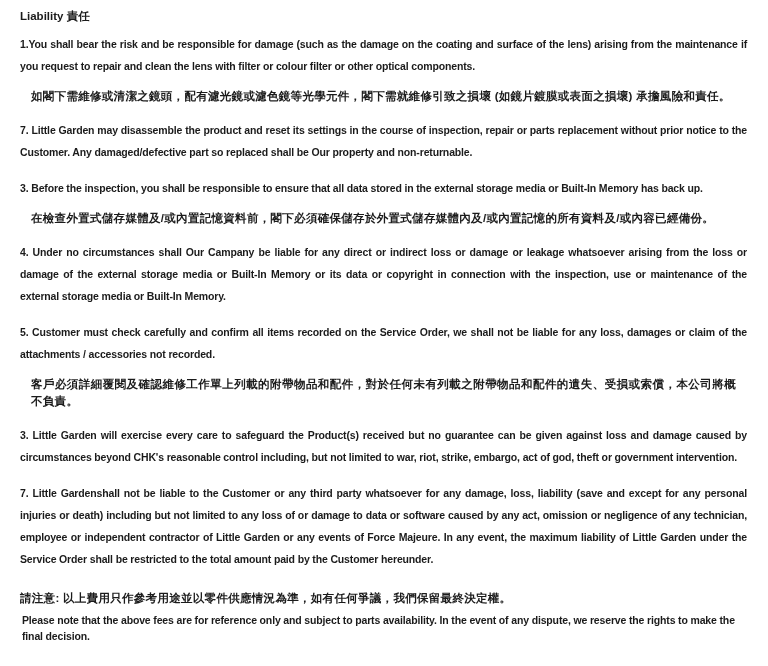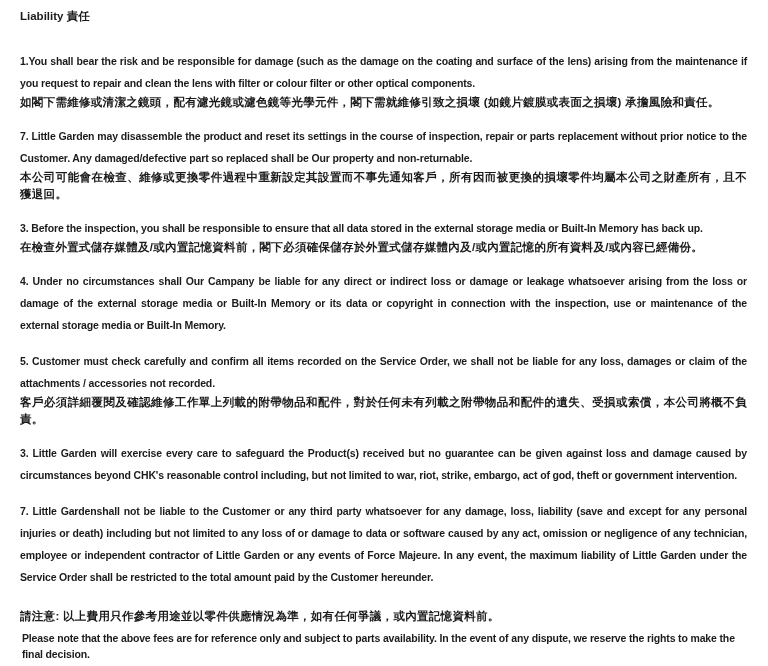--- a/index.html
+++ b/index.html
@@ -13,35 +13,35 @@
     color: #1b1b1b;
     font-family: "Liberation Sans", "DejaVu Sans", sans-serif;
     overflow: hidden;
   }
   .page {
     padding: 9px 21px 0 20px;
   }
   .doc-title {
     font-size: 11.5px;
     font-weight: 700;
-    margin: 0 0 26px 0;
+    margin: 0 0 9px 0;
   }
   .clause {
     margin: 0 0 14px 0;
   }
   .clause-en {
     margin: 0;
     font-size: 10.5px;
     font-weight: 700;
     line-height: 22px;
     text-align: justify;
     letter-spacing: -0.15px;
   }
   .clause-zh {
-    margin: 0;
+    margin: 11px;
     font-size: 11.5px;
     font-weight: 700;
     line-height: 17px;
     text-align: justify;
     letter-spacing: 0.3px;
   }
   .note-block {
     margin-top: 20px;
   }
   .note-zh {
@@ -67,21 +67,20 @@
 
   <h1 class="doc-title">Liability 責任</h1>
 
   <div class="clause">
     <p class="clause-en">1.You shall bear the risk and be responsible for damage (such as the damage on the coating and surface of the lens) arising from the maintenance if you request to repair and clean the lens with filter or colour filter or other optical components.</p>
     <p class="clause-zh">如閣下需維修或清潔之鏡頭，配有濾光鏡或濾色鏡等光學元件，閣下需就維修引致之損壞 (如鏡片鍍膜或表面之損壞) 承擔風險和責任。</p>
   </div>
 
   <div class="clause">
     <p class="clause-en">7. Little Garden may disassemble the product and reset its settings in the course of inspection, repair or parts replacement without prior notice to the Customer. Any damaged/defective part so replaced shall be Our property and non-returnable.</p>
-    <p class="clause-zh">本公司可能會在檢查、維修或更換零件過程中重新設定其設置而不事先通知客戶，所有因而被更換的損壞零件均屬本公司之財產所有，且不獲退回。</p>
   </div>
 
   <div class="clause">
     <p class="clause-en">3. Before the inspection, you shall be responsible to ensure that all data stored in the external storage media or Built-In Memory has back up.</p>
     <p class="clause-zh">在檢查外置式儲存媒體及/或內置記憶資料前，閣下必須確保儲存於外置式儲存媒體內及/或內置記憶的所有資料及/或內容已經備份。</p>
   </div>
 
   <div class="clause">
     <p class="clause-en">4. Under no circumstances shall Our Campany be liable for any direct or indirect loss or damage or leakage whatsoever arising from the loss or damage of the external storage media or Built-In Memory or its data or copyright in connection with the inspection, use or maintenance of the external storage media or Built-In Memory.</p>
   </div>
@@ -93,17 +92,17 @@
 
   <div class="clause">
     <p class="clause-en">3. Little Garden will exercise every care to safeguard the Product(s) received but no guarantee can be given against loss and damage caused by circumstances beyond CHK's reasonable control including, but not limited to war, riot, strike, embargo, act of god, theft or government intervention.</p>
   </div>
 
   <div class="clause">
     <p class="clause-en">7. Little Gardenshall not be liable to the Customer or any third party whatsoever for any damage, loss, liability (save and except for any personal injuries or death) including but not limited to any loss of or damage to data or software caused by any act, omission or negligence of any technician, employee or independent contractor of Little Garden or any events of Force Majeure. In any event, the maximum liability of Little Garden under the Service Order shall be restricted to the total amount paid by the Customer hereunder.</p>
   </div>
 
   <div class="note-block">
-    <p class="note-zh">請注意: 以上費用只作參考用途並以零件供應情況為準，如有任何爭議，或內置記憶資料前。</p>
+    <p class="note-zh">請注意: 以上費用只作參考用途並以零件供應情況為準，如有任何爭議，我們保留最終決定權。</p>
     <p class="note-en">Please note that the above fees are for reference only and subject to parts availability. In the event of any dispute, we reserve the rights to make the final decision.</p>
   </div>
 
 </div>
 
 </body></html>

